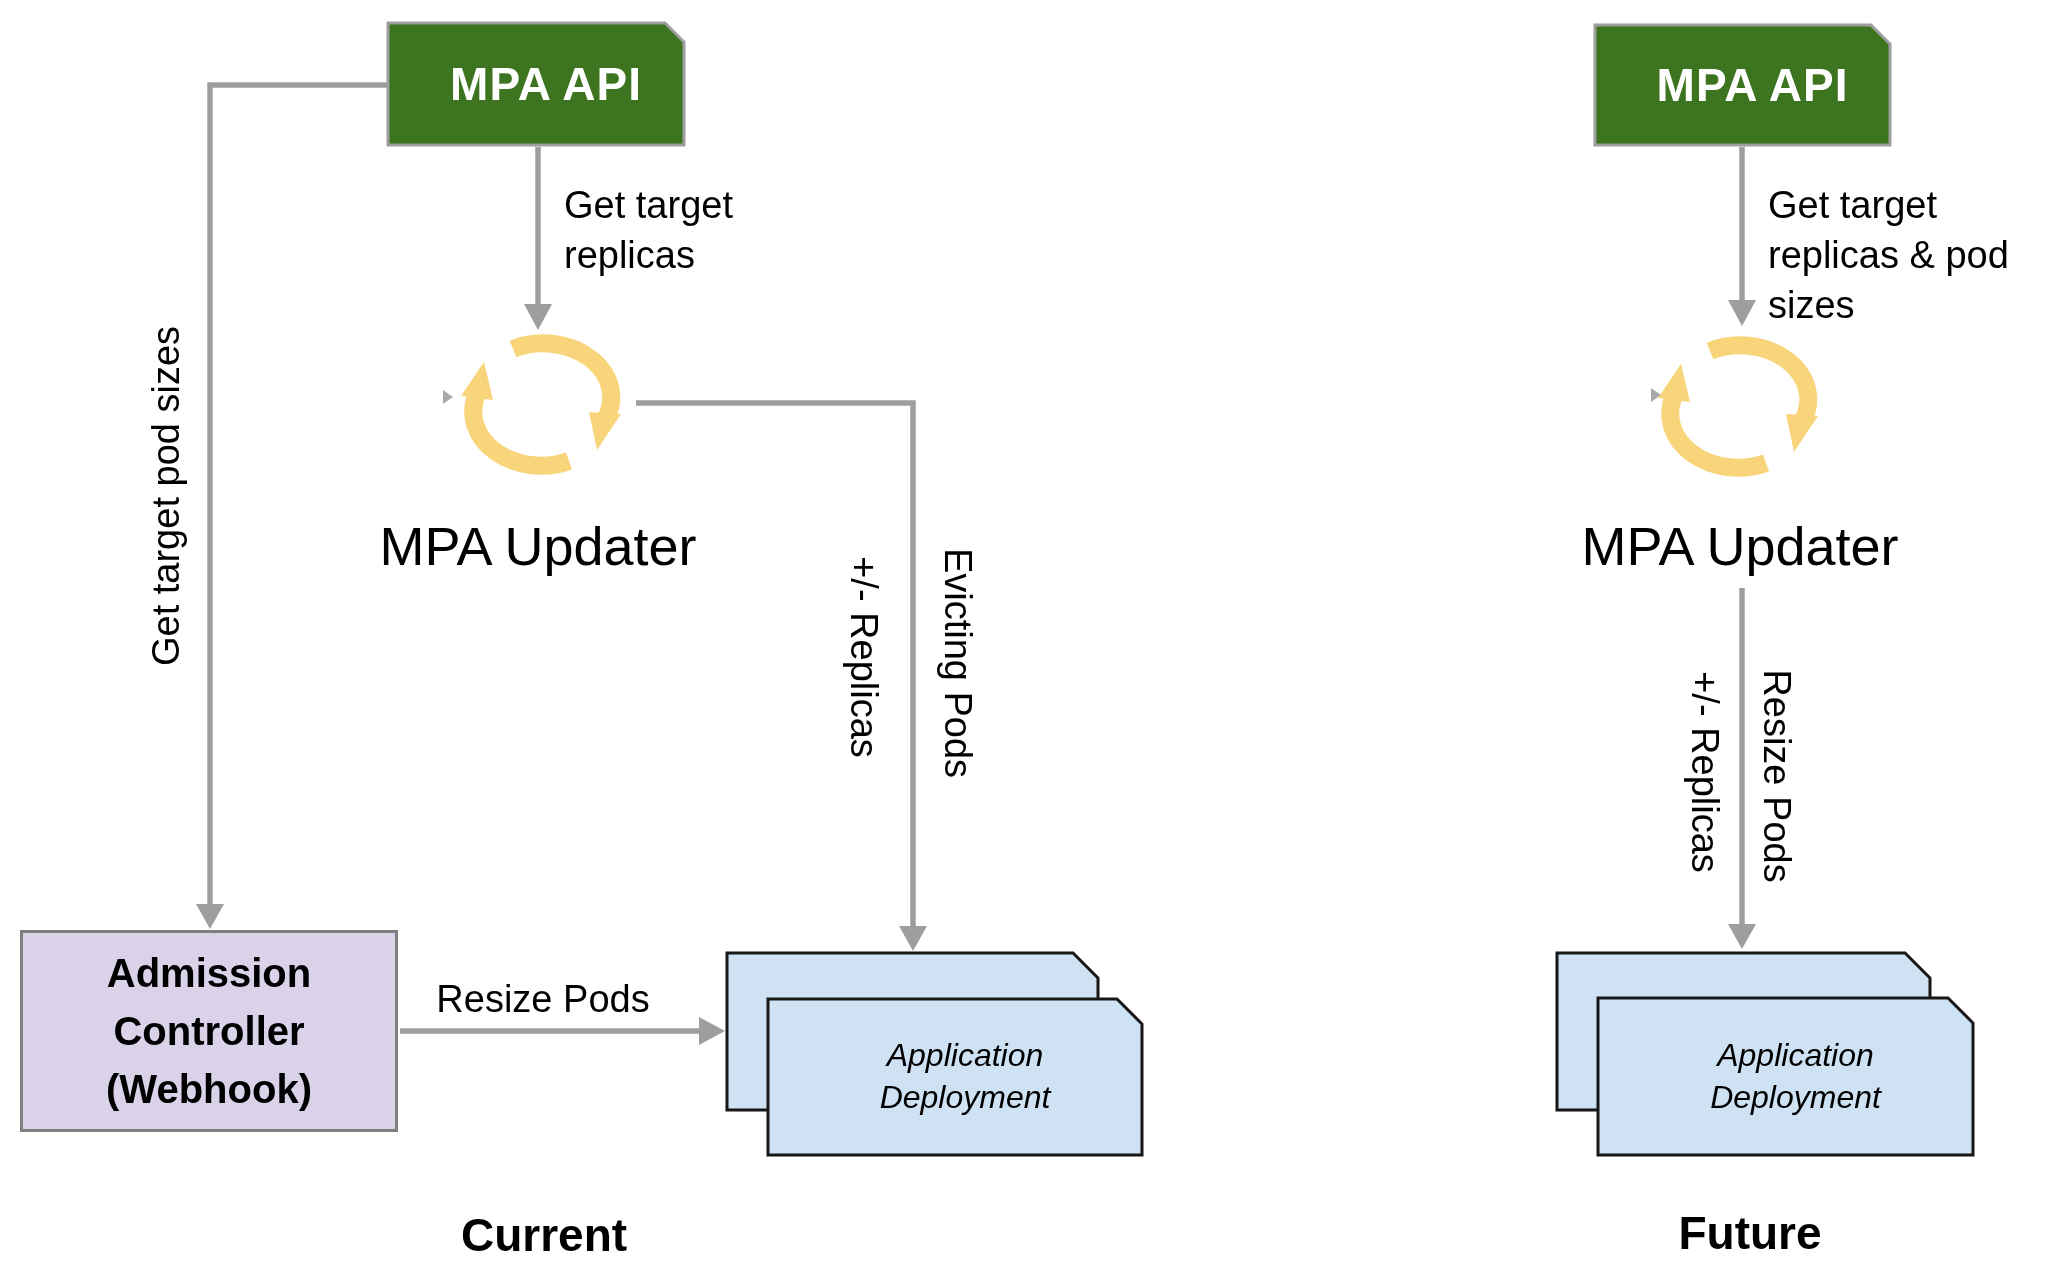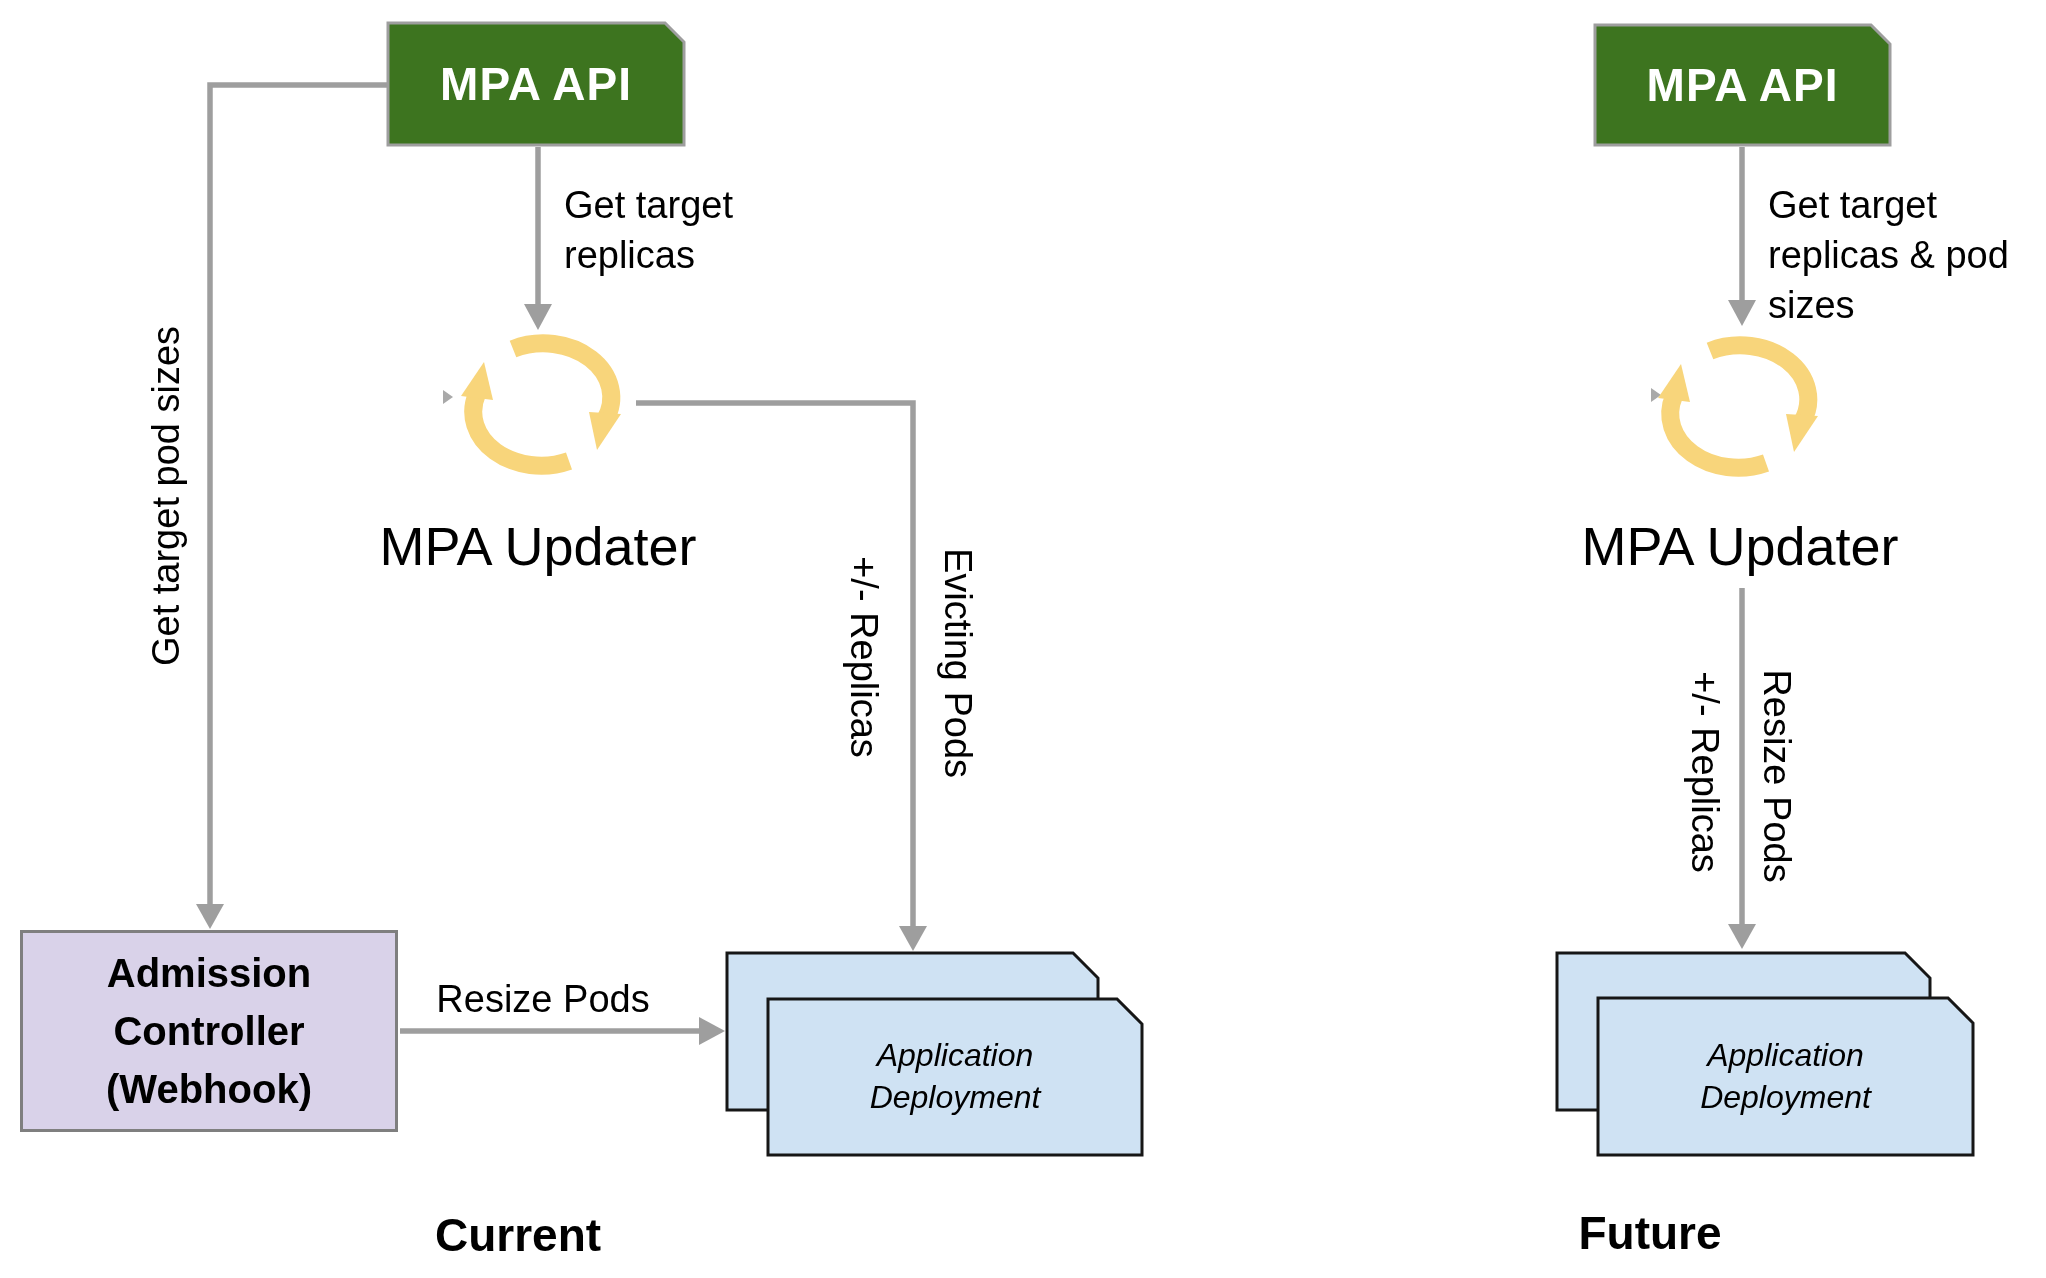--- a/index.html
+++ b/index.html
@@ -2,21 +2,21 @@
 <html style="--green: #3d741f; --green_border: #9e9e9e; --lavender: #d9d2e9; --lavender_border: #7f7f7f; --blue: #cfe2f3; --blue_border: #161616; --yellow: #f8d57b; --connector: #9e9e9e; --triangle_gray: #a9a9a9; --text: #000000;"><head>
 <meta charset="utf-8">
 <style>
   html,body{margin:0;padding:0;background:#ffffff;}
   .canvas{
     position:relative;width:2046px;height:1278px;background:#ffffff;
     font-family:"Liberation Sans",sans-serif;color:var(--text,#000);
     overflow:hidden;
   }
   
-  .note-box{position:absolute;}
+  .note-box{position:absolute;padding-left:20px;}
   .note-box svg{position:absolute;left:0;top:0;overflow:visible;}
   .note-green polygon{fill:var(--green);stroke:var(--green_border);stroke-width:3;stroke-linejoin:miter;}
   .note-blue polygon{fill:var(--blue);stroke:var(--blue_border);stroke-width:3;stroke-linejoin:miter;}
   .box-label{
     position:absolute;left:0;top:0;width:100%;height:100%;
     display:flex;align-items:center;justify-content:center;
     text-align:center;white-space:pre-line;
   }
   .mpa-api-label{font-size:46px;font-weight:bold;color:#ffffff;letter-spacing:1px;}
   .deploy-label{font-size:32px;line-height:1.3;color:var(--text);font-style:italic;}
@@ -119,21 +119,21 @@
     </svg>
   </div>
   <div class="note-box note-blue" style="left:768px;top:999px;width:374px;height:156px;">
     <svg width="374" height="156" viewBox="0 0 374 156">
       <polygon points="0,0 349,0 374,25 374,156 0,156"></polygon>
     </svg>
     <div class="box-label deploy-label">Application
 Deployment</div>
   </div>
 
-  <div class="section-title" style="left:518px;top:1208px;">Current</div>
+  <div class="section-title" style="left:544px;top:1208px;">Current</div>
 
   <div class="note-box note-green" style="left:1595px;top:25px;width:295px;height:120px;">
     <svg width="295" height="120" viewBox="0 0 295 120">
       <polygon points="0,0 276,0 295,19 295,120 0,120"></polygon>
     </svg>
     <div class="box-label mpa-api-label">MPA API</div>
   </div>
 
   <div class="flow-label" style="left:1768px;top:180px;">Get target
 replicas &amp; pod
@@ -156,15 +156,15 @@
     </svg>
   </div>
   <div class="note-box note-blue" style="left:1598px;top:998px;width:375px;height:157px;">
     <svg width="375" height="157" viewBox="0 0 375 157">
       <polygon points="0,0 350,0 375,25 375,157 0,157"></polygon>
     </svg>
     <div class="box-label deploy-label">Application
 Deployment</div>
   </div>
 
-  <div class="section-title" style="left:1650px;top:1206px;text-align:right;">Future</div>
+  <div class="section-title" style="left:1750px;top:1206px;text-align:right;">Future</div>
 
 </div>
 
 </body></html>

